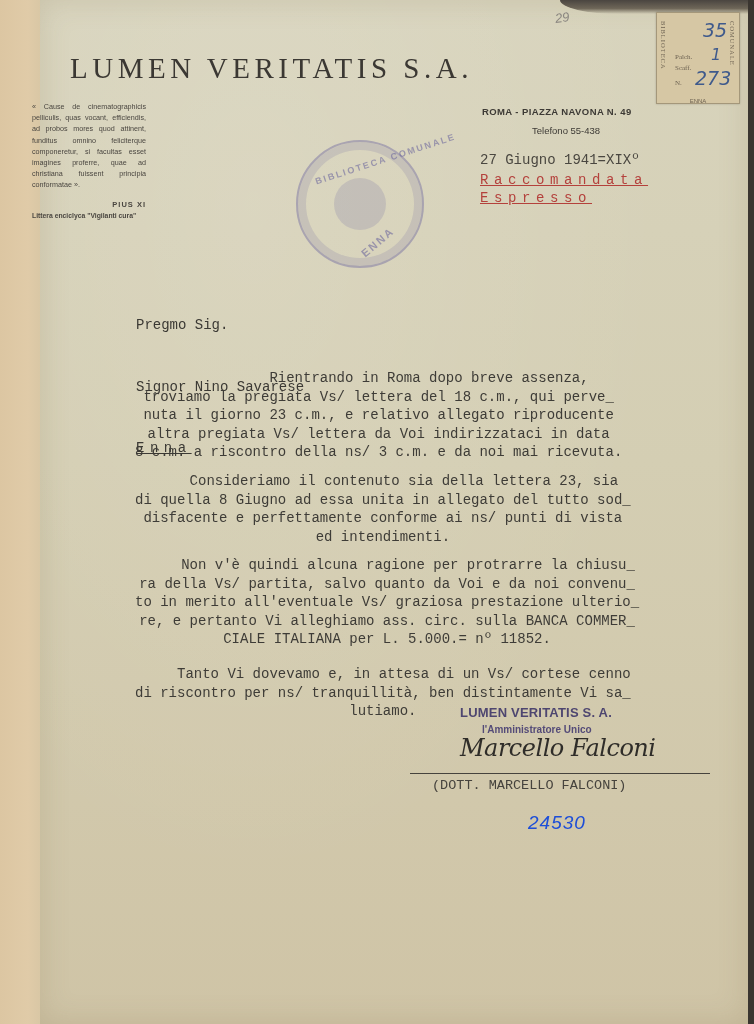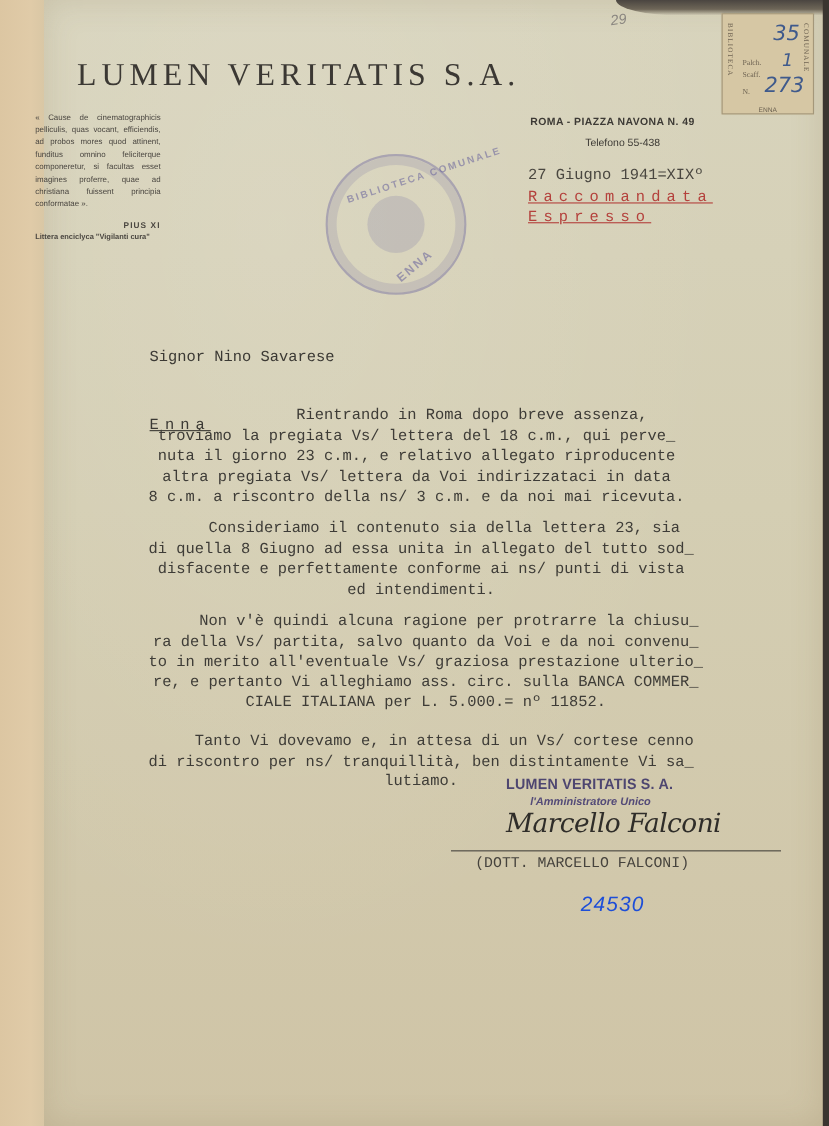--- a/index.html
+++ b/index.html
@@ -56,21 +56,21 @@
   }
   .stamp-center { position:absolute; left:36px; top:36px; width:52px; height:52px; border-radius:50%; background:rgba(120,115,165,0.22); }
   .stamp-text { position:absolute; font-size:11px; font-weight:bold; color:rgba(100,95,155,0.55); letter-spacing:2px; white-space:nowrap; }
 
   .recipient { left:136px; top:274px; font-size:14px; line-height:20.5px; color:#3b3934; white-space:pre; }
   .recipient .city { text-decoration:underline; letter-spacing:5.5px; }
 
   .body-text { left:135px; font-size:14px; line-height:18.5px; color:#3e3c37; white-space:pre;text-align:center; }
 
   .sig-company { left:460px; top:705px; font-size:13px; color:#4e4670; font-weight:bold; letter-spacing:0.2px; white-space:nowrap; transform:scaleY(1.05); }
-  .sig-role { left:482px; top:724px; font-size:10px; color:#544b78; font-style:italic; font-weight:bold; white-space:nowrap; }
+  .sig-role { left:482px; top:724px; font-size:10px; color:#544b78; font-weight:bold; white-space:nowrap; }
   .signature { left:460px; top:734px; font-family:"DejaVu Serif", serif; font-style:italic; font-size:24px; color:#2f2d29; white-space:nowrap; letter-spacing:-0.5px; }
   .sig-rule { left:410px; top:773px; width:300px; height:1px; background:#46433d; }
   .sig-name { left:432px; top:778px; font-size:13.5px; color:#46433d; white-space:nowrap; }
   .archive-num { left:528px; top:812px; font-size:19px; color:#1d4ed8; font-style:italic; white-space:nowrap; letter-spacing:1px; }
 </style>
 </head>
 <body>
 
 <div class="backing"></div>
 <div class="paper"></div>
@@ -102,20 +102,21 @@
   <div class="stamp-center"></div>
   <div class="stamp-text" style="left:14px; top:12px; transform:rotate(-18deg); font-size:9px;">BIBLIOTECA COMUNALE</div>
   <div class="stamp-text" style="left:60px; top:94px; transform:rotate(-40deg);">ENNA</div>
 </div>
 
 <div class="abs date-line mono">27 Giugno 1941=XIXº</div>
 <div class="abs red-line mono" style="left:480px; top:172px;">Raccomandata</div>
 <div class="abs red-line mono" style="left:480px; top:190px;">Espresso</div>
 
 <div class="abs recipient mono">
+  <div>Pregmo Sig.</div>
   <div>Signor Nino Savarese</div>
   <div class="city">Enna</div>
 </div>
 
 <div class="abs body-text mono" style="top:369px;">            Rientrando in Roma dopo breve assenza,
 troviamo la pregiata Vs/ lettera del 18 c.m., qui perve_
 nuta il giorno 23 c.m., e relativo allegato riproducente
 altra pregiata Vs/ lettera da Voi indirizzataci in data
 8 c.m. a riscontro della ns/ 3 c.m. e da noi mai ricevuta.</div>
 <div class="abs body-text mono" style="top:472px;">     Consideriamo il contenuto sia della lettera 23, sia

